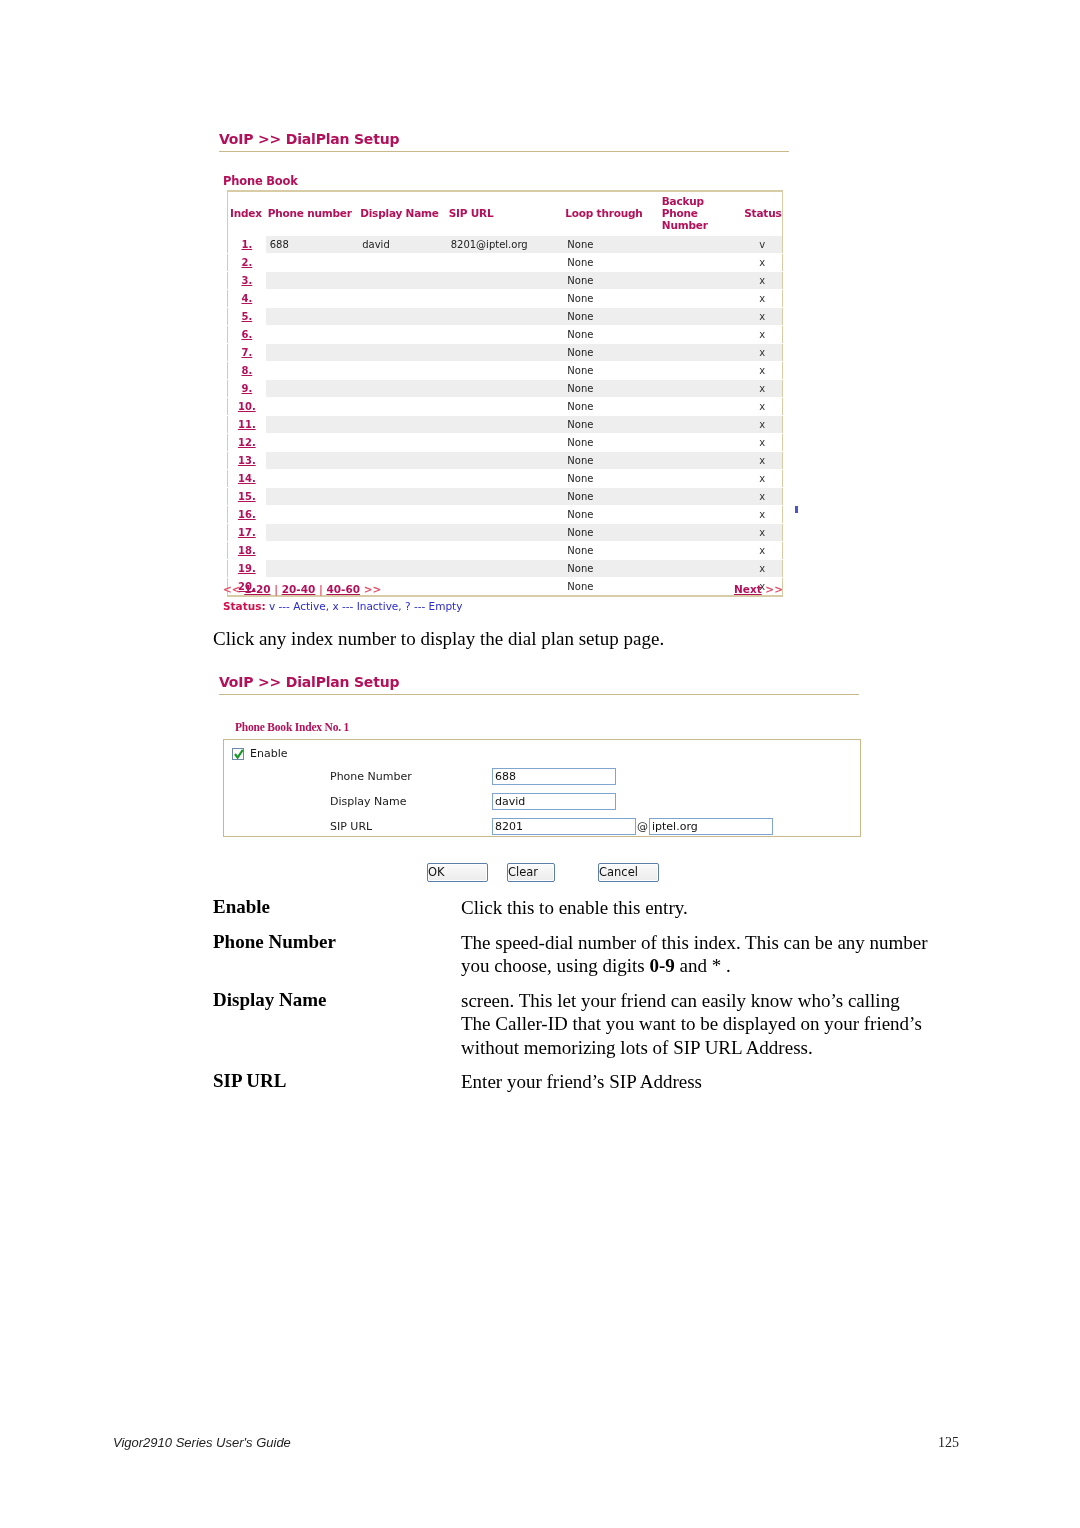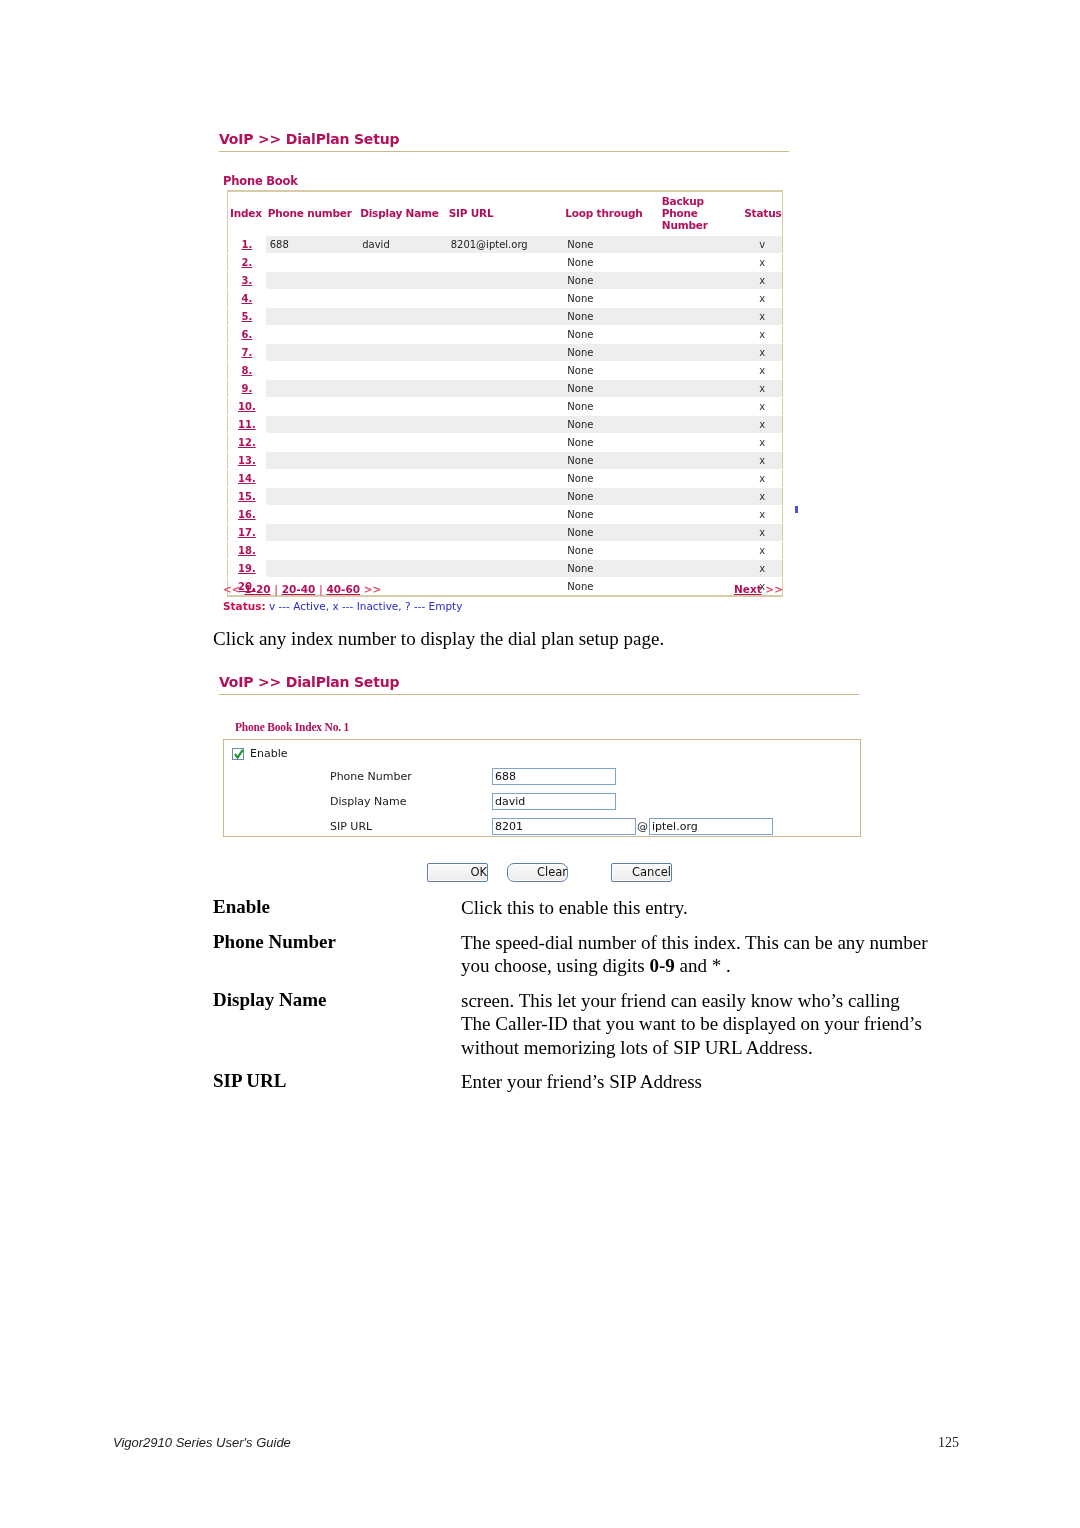--- a/index.html
+++ b/index.html
@@ -202,21 +202,21 @@
     gap: 19px;
   }
   .btn {
     border: 1px solid #5b7fa6;
     background: linear-gradient(#fbfbfb, #ebebeb);
     font-family: "DejaVu Sans", sans-serif;
     font-size: 11.5px;
     color: #111;
     height: 19px;
     line-height: 17px;
-    text-align: right;
+    text-align: left;
     box-sizing: border-box;
     border-radius: 2px;
     box-shadow: inset 0 0 0 1px #ffffff;
   }
 
   
   .prose {
     position: absolute;
     font-family: "Liberation Serif", serif;
     font-size: 19px;
@@ -545,21 +545,21 @@
         <span class="textbox" style="width:144px;">8201</span>
         <span class="at-sign">@</span>
         <span class="textbox" style="width:124px;">iptel.org</span>
       </div>
 
     </div>
   </div>
 
   <div class="btn-row" style="left:427px; top:863px;">
     <div class="btn" style="width:61px;">OK</div>
-    <div class="btn" style="width:61px;border-radius:7px;">Clear</div>
+    <div class="btn" style="width:48px;">Clear</div>
     <div class="btn" style="width:61px;margin-left:24px;">Cancel</div>
   </div>
 
   <div class="deflist">
 
     <div class="def">
       <div class="def-term">Enable</div>
       <div class="def-desc">
         <div>Click this to enable this entry.</div>
       </div>

